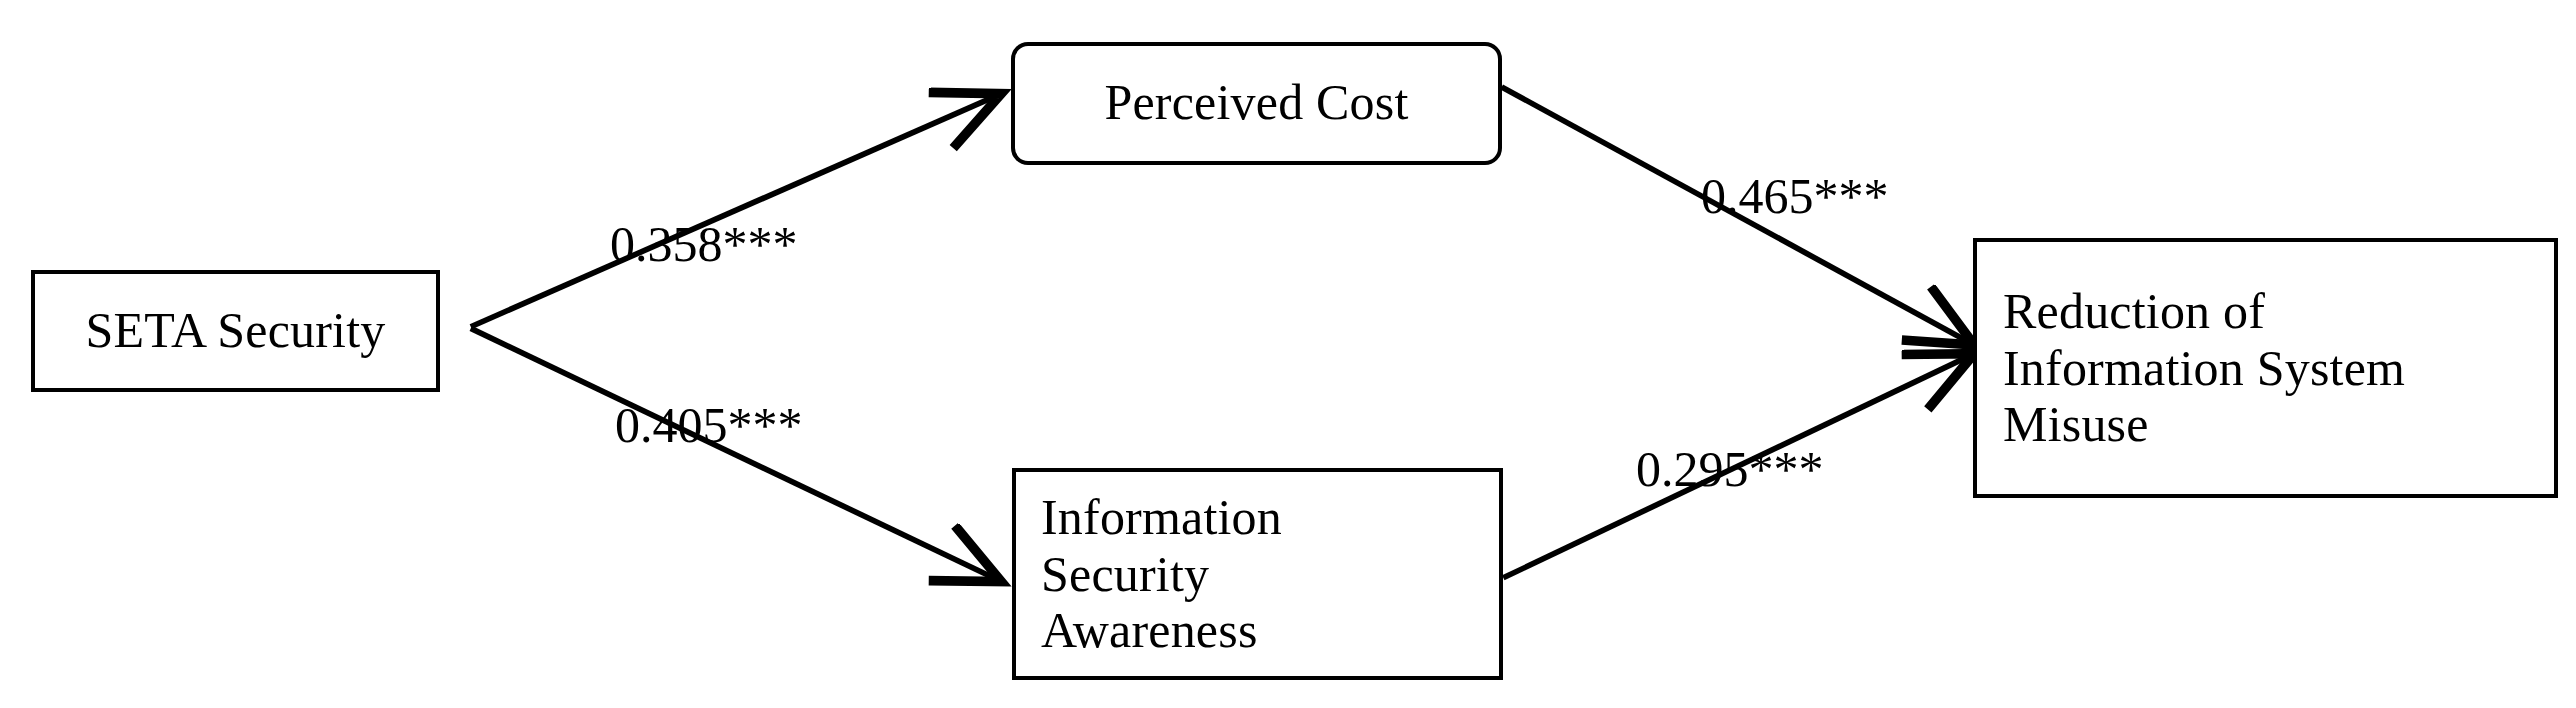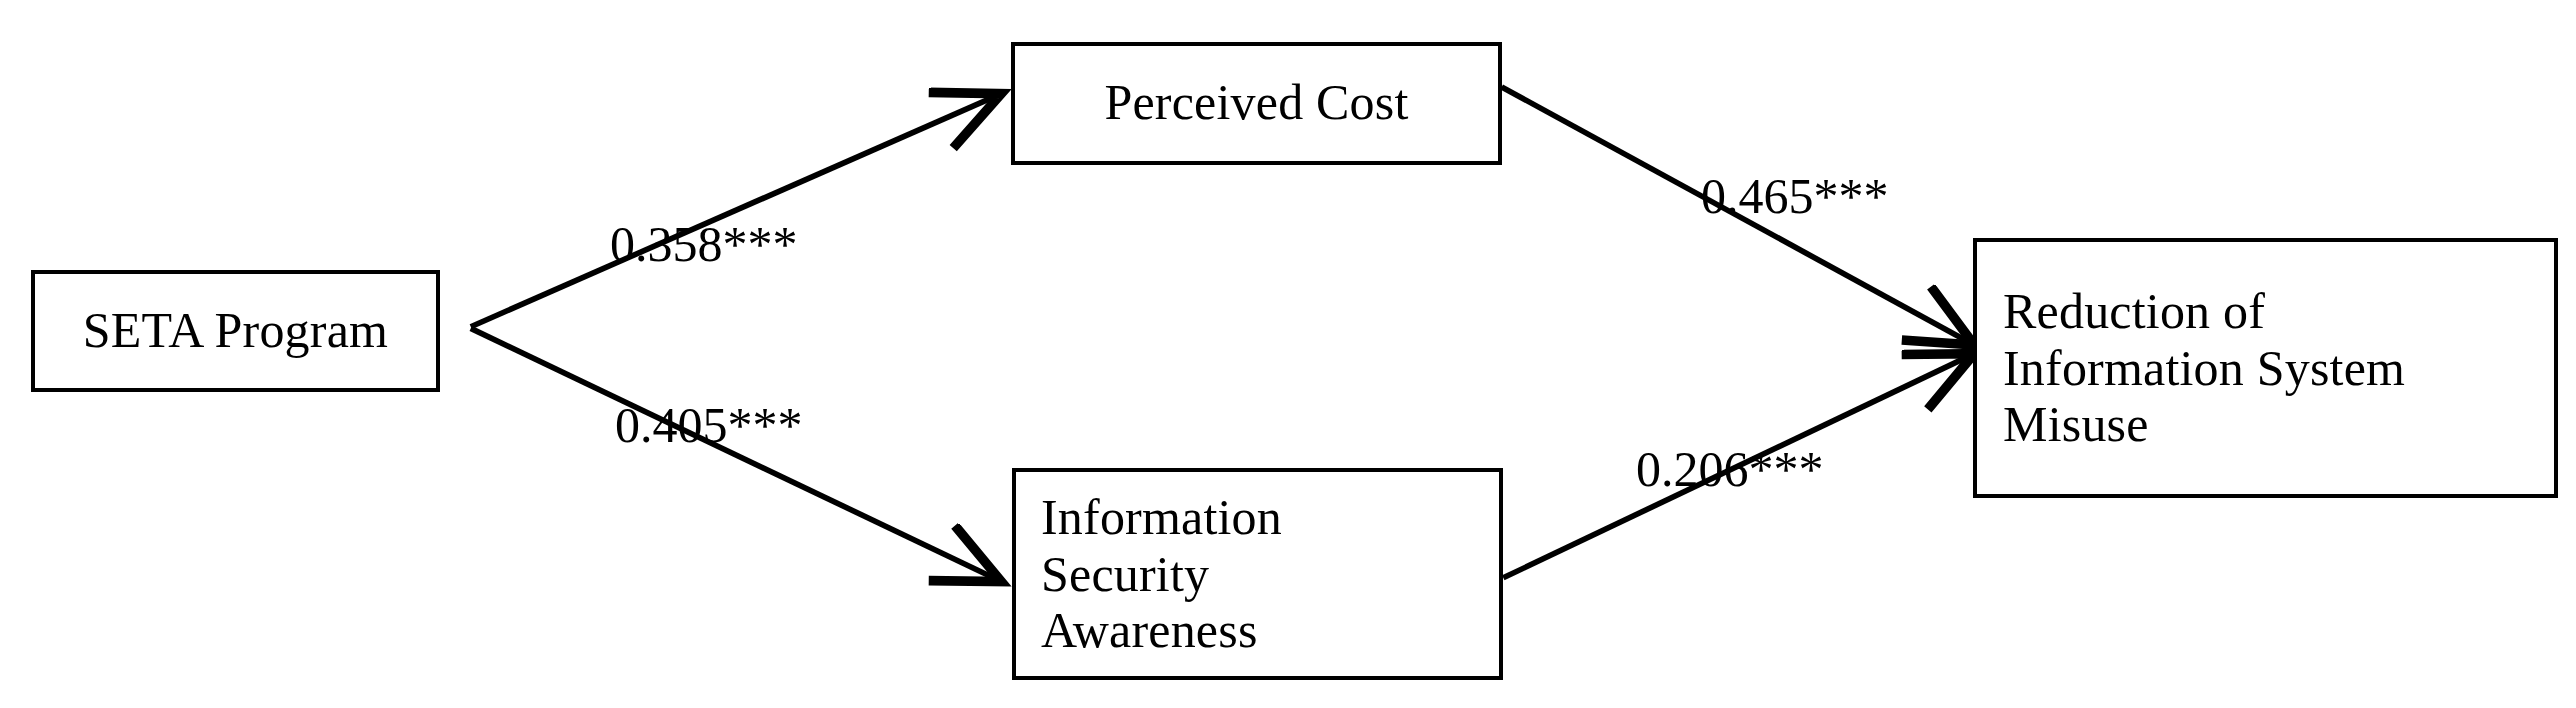--- a/index.html
+++ b/index.html
@@ -54,20 +54,21 @@
     text-align: center;
     padding-bottom: 1.6px;
   }
   
   #box-perceived-cost {
     left: 1011px;
     top: 42px;
     width: 491px;
     height: 123px;
     justify-content: center;
+    border-radius: 17px;
   }
   #box-perceived-cost .construct-label {
     text-align: center;
     padding-bottom: 3.2px;
   }
   
   #box-isa {
     left: 1012px;
     top: 468px;
     width: 491px;
@@ -118,21 +119,21 @@
     <line x1="585" y1="406" x2="1243" y2="117" stroke="#000000" stroke-width="7" marker-end="url(#arrowhead-open)"></line>
 
     <line x1="585" y1="408" x2="1243" y2="722" stroke="#000000" stroke-width="7" marker-end="url(#arrowhead-open)"></line>
 
     <line x1="1866" y1="108" x2="2452" y2="428" stroke="#000000" stroke-width="7" marker-end="url(#arrowhead-open)"></line>
 
     <line x1="1868" y1="718" x2="2452" y2="440" stroke="#000000" stroke-width="7" marker-end="url(#arrowhead-open)"></line>
   </svg>
 
   <div class="construct-box" id="box-seta">
-    <span class="construct-label">SETA Program</span>
+    <span class="construct-label">SETA Security</span>
   </div>
 
   <div class="construct-box" id="box-perceived-cost">
     <span class="construct-label">Perceived Cost</span>
   </div>
 
   <div class="construct-box" id="box-isa">
     <span class="construct-label">Information
 Security
 Awareness</span>
@@ -143,16 +144,16 @@
 Information System
 Misuse</span>
   </div>
 
   <div class="path-coefficient" id="coef-seta-pc">0.358***</div>
 
   <div class="path-coefficient" id="coef-seta-isa">0.405***</div>
 
   <div class="path-coefficient" id="coef-pc-rism">0.465***</div>
 
-  <div class="path-coefficient" id="coef-isa-rism">0.206***</div>
+  <div class="path-coefficient" id="coef-isa-rism">0.295***</div>
 
 </div>
 
 
 </body></html>

